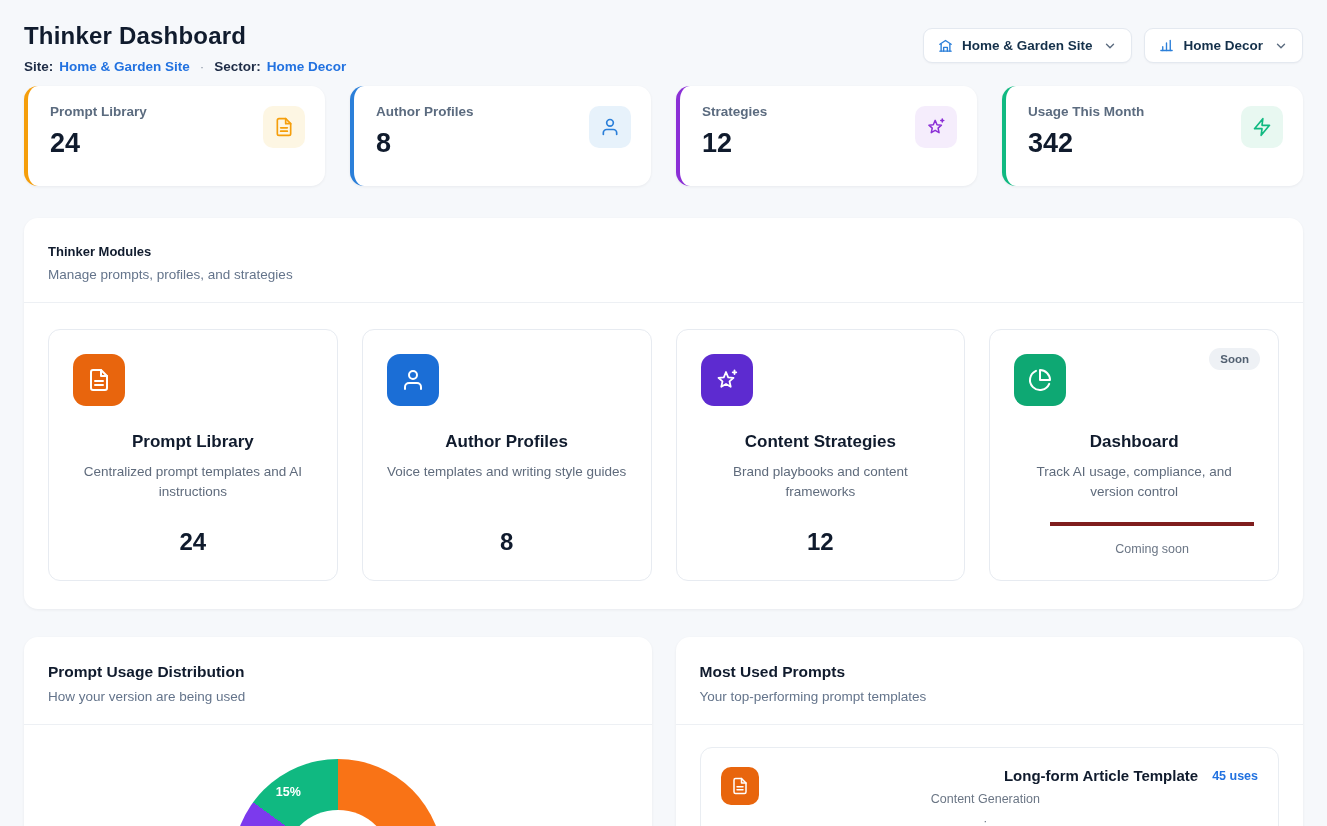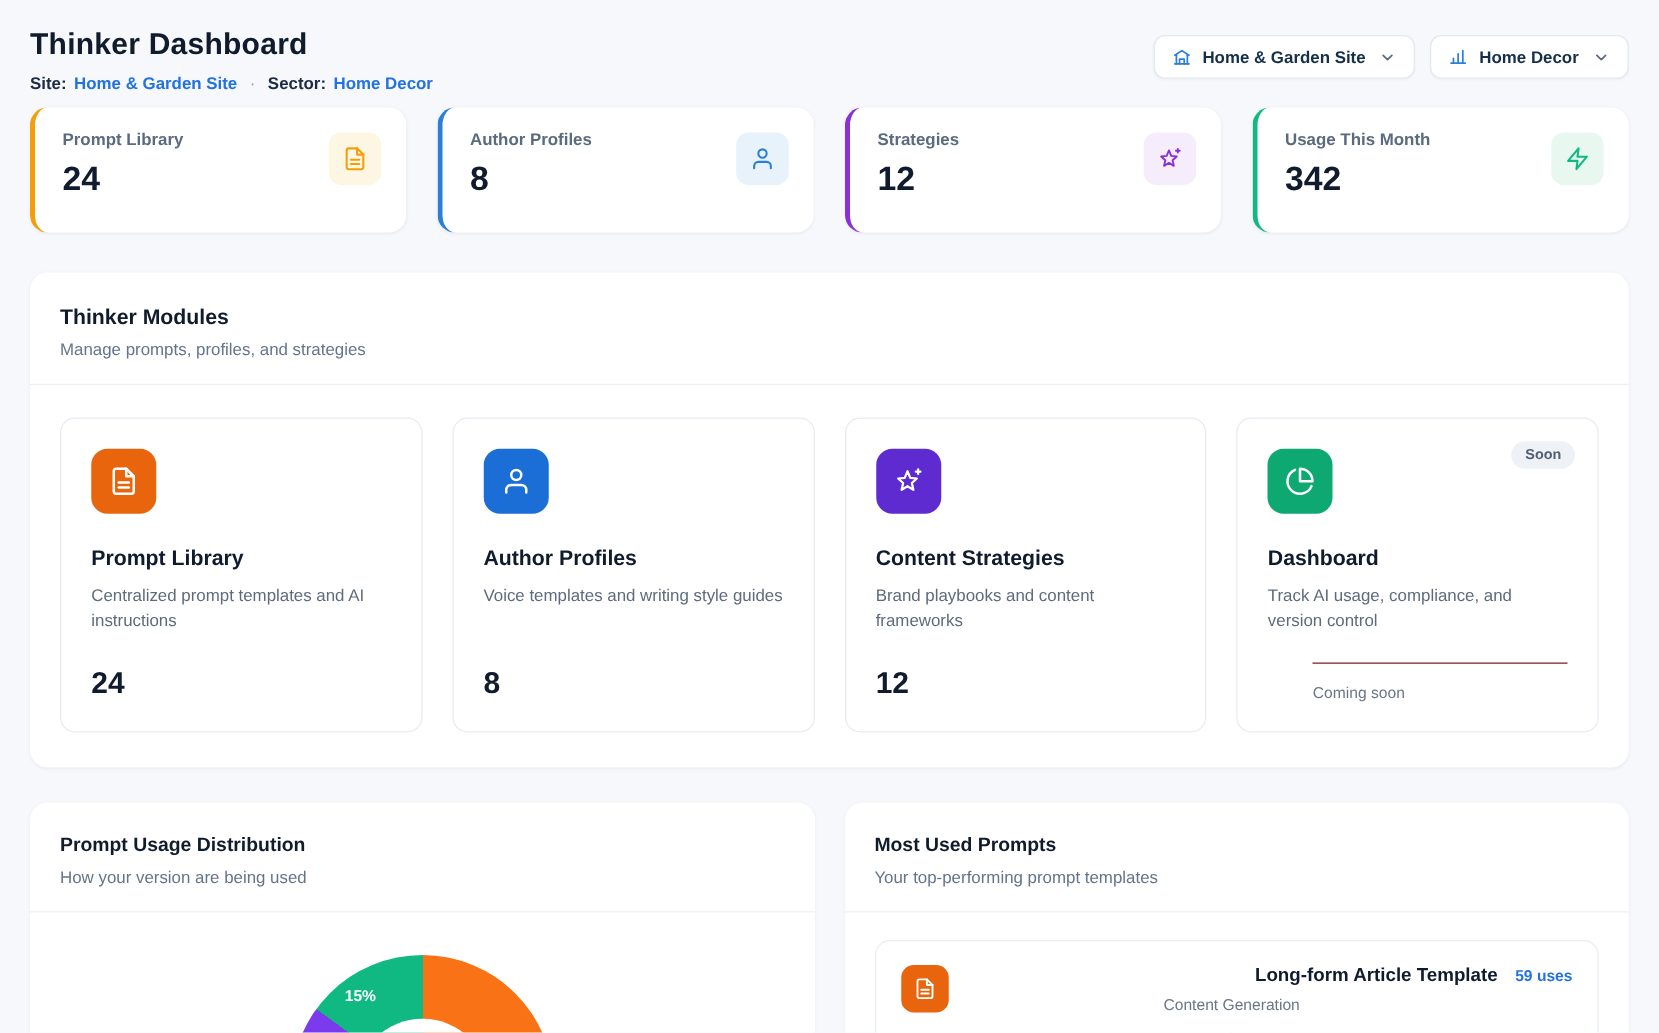--- a/index.html
+++ b/index.html
@@ -23,34 +23,34 @@
   .stats-row { display:grid; grid-template-columns:repeat(4,1fr); gap:25px; margin-top:12px; }
   .stat-card { background:#fff; border-radius:14px; border-left:4px solid #ccc; box-shadow:0 1px 3px rgba(16,24,40,.06); padding:18px 20px 16px 22px; height:100px; display:flex; justify-content:space-between; }
   .stat-label { font-size:13.5px; color:#5b6b7f; font-weight:600; }
   .stat-value { font-size:27px; font-weight:800; margin-top:9px; color:#101b2d; }
   .stat-icon { width:42px; height:42px; border-radius:10px; display:flex; align-items:center; justify-content:center; margin-top:2px; flex-shrink:0; }
 
   
   .panel { background:#fff; border-radius:14px; box-shadow:0 1px 3px rgba(16,24,40,.06); }
   .modules-panel { margin-top:32px; }
   .panel-head { padding:26px 24px 20px; }
-  .panel-title { font-size:17px; font-weight:700; color:#101b2d; }
+  .panel-title { font-size:13px; font-weight:700; color:#101b2d; }
   .panel-title.small { font-size:15.5px; }
   .panel-sub { font-size:13.5px; color:#64748b; margin-top:8px; font-weight:500; }
   .divider { height:1px; background:#edf0f4; }
 
   
   .modules-grid { display:grid; grid-template-columns:repeat(4,1fr); gap:24px; padding:26px 24px 28px; }
-  .module-card { border:1px solid #e7ebf1; border-radius:12px; padding:24px; min-height:252px; display:flex; flex-direction:column; position:relative; background:#fff; cursor:pointer; }
+  .module-card { border:1px solid #e7ebf1; border-radius:12px; padding:24px; min-height:252px; display:flex; flex-direction:column; position:relative; background:#fff; cursor:pointer;text-align:center; }
   .module-icon { width:52px; height:52px; border-radius:13px; display:flex; align-items:center; justify-content:center; color:#fff; }
   .module-title { font-size:17px; font-weight:700; margin-top:26px; }
   .module-desc { font-size:13.5px; color:#5f6b7c; line-height:1.5; margin-top:10px; font-weight:500; flex:1; }
   .module-count { font-size:24px; font-weight:800; margin-top:14px; }
   .soon-badge { position:absolute; top:18px; right:18px; background:#eef1f5; color:#526071; font-size:11.5px; font-weight:700; padding:5px 11px; border-radius:999px; }
-  .coming-soon { border-top:1px solid #7f1d1d; padding-top:16px; margin-top:14px; font-size:12.5px; color:#6b7685; font-weight:500;margin-left:36px; }
+  .coming-soon { border-top:4px solid #7f1d1d; padding-top:16px; margin-top:14px; font-size:12.5px; color:#6b7685; font-weight:500;margin-left:36px; }
 
   
   .bottom-row { display:grid; grid-template-columns:1fr 1fr; gap:24px; margin-top:28px; align-items:stretch; }
   .chart-area { position:relative; height:190px; }
   .donut { position:absolute; left:50%; transform:translateX(-50%); top:34px; width:210px; height:210px; border-radius:50%; }
   .donut-hole { position:absolute; left:50%; top:50%; transform:translate(-50%,-50%); width:108px; height:108px; border-radius:50%; background:#fff; }
   .donut-label { position:absolute; left:calc(50% - 62px); top:60px; color:#fff; font-size:12.5px; font-weight:700; }
 
   .prompt-list { padding:22px 24px; }
   .prompt-item { display:flex; align-items:flex-start; gap:14px; border:1px solid #e9edf2; border-radius:12px; padding:19px 20px; background:#fff; cursor:pointer; }
@@ -267,19 +267,19 @@
               </svg>
           </div>
           <div class="prompt-info">
             <div class="prompt-title">Long-form Article Template</div>
             <div class="prompt-meta">
               <span>Content Generation</span>
               <span>·</span>
               <span>2 hours ago</span>
             </div>
           </div>
-          <div class="prompt-uses">59 uses</div>
+          <div class="prompt-uses">45 uses</div>
         </div>
       </div>
     </div>
 
   </div>
 </div>
 
 </body></html>

